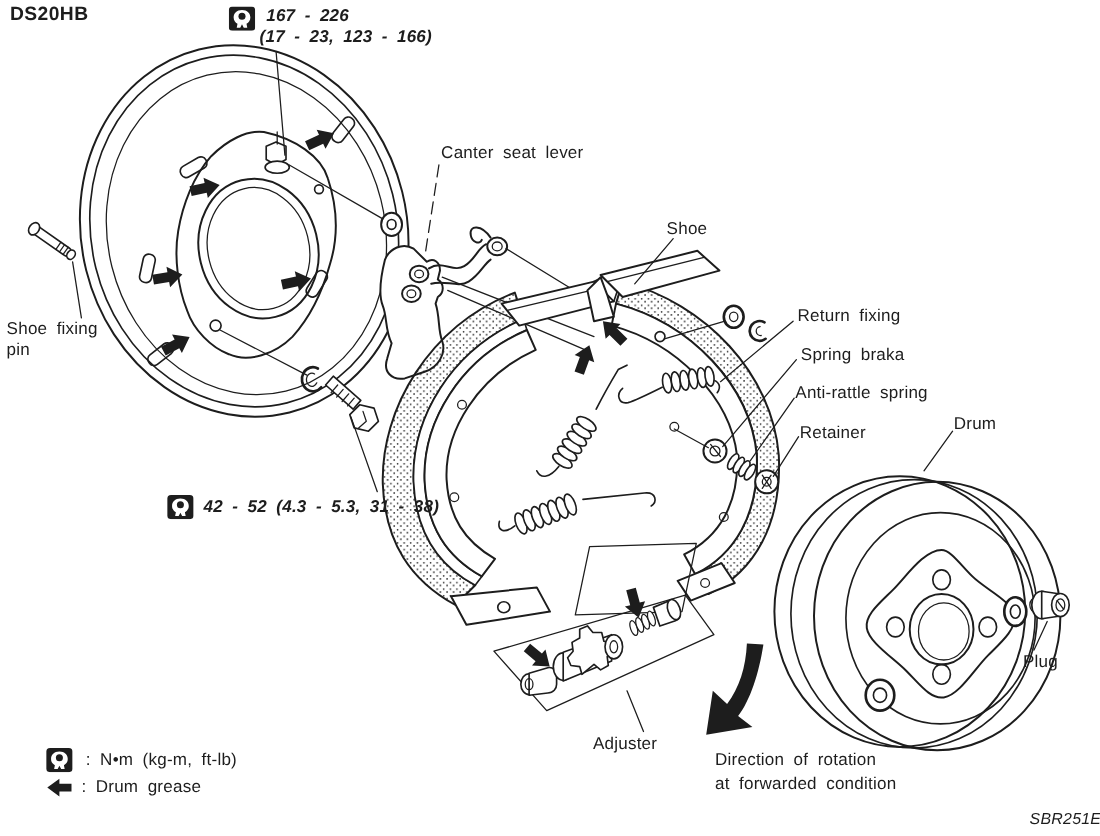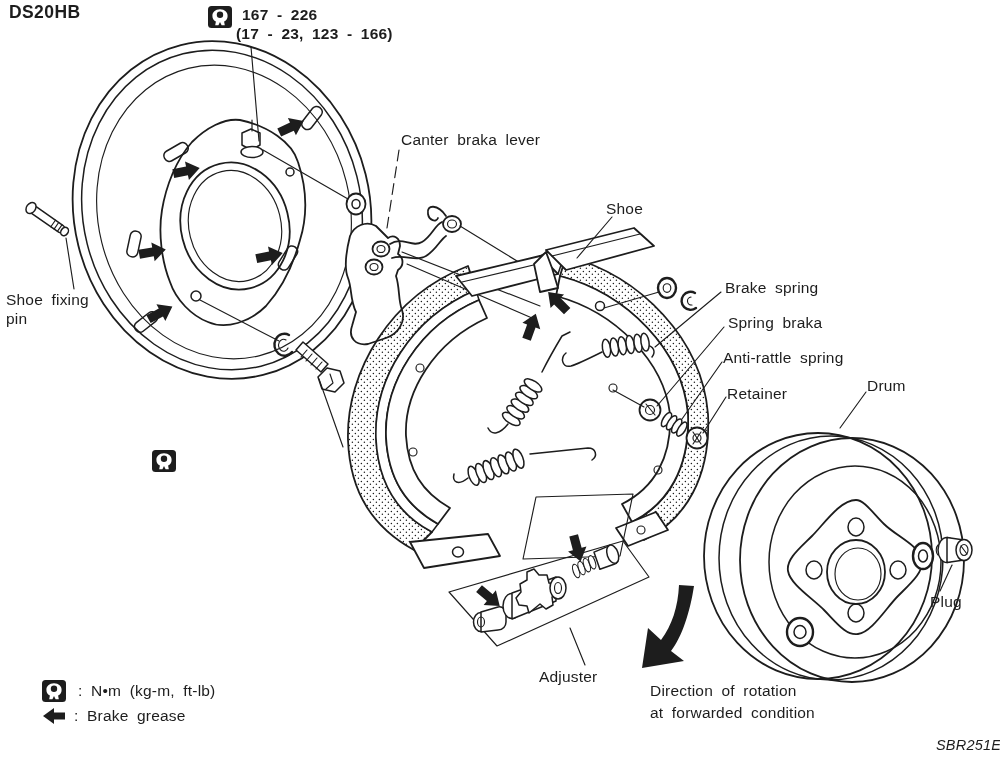--- a/index.html
+++ b/index.html
@@ -1,19 +1,19 @@
 <!DOCTYPE html>
 <html><head>
 <meta charset="utf-8">
 <style>
   html,body{margin:0;padding:0;background:#e8e8e8;}
   #page{position:relative;width:1000px;height:760px;background:#ffffff;overflow:hidden;
         font-family:"Liberation Sans", sans-serif;color:#1d1d1d;padding-left:21px;}
   .lbl{position:absolute;font-size:15.5px;line-height:18px;letter-spacing:.2px;word-spacing:4px;white-space:nowrap;}
-  .b{font-weight:700;}
+  .b{font-weight:700;font-style:italic;}
   .code{font-weight:700;font-size:17.5px;letter-spacing:.4px;}
   .fig{font-size:14.5px;font-style:italic;}
   .icon{position:absolute;}
   svg.art{position:absolute;left:0;top:0;}
   .ln{stroke:#1d1d1d;fill:none;stroke-linecap:round;stroke-linejoin:round;}
   .s1{stroke-width:1.15;}
   .s15{stroke-width:1.5;}
   .s2{stroke-width:1.8;}
   .s25{stroke-width:2.4;}
   .fw{fill:#ffffff;}
@@ -287,50 +287,51 @@
   <div class="lbl code" style="left:9px;top:3px">DS20HB</div>
 
   <svg class="icon" style="left:208px;top:6px" width="24" height="22" viewBox="0 0 24 22">
     <rect x="0" y="0" width="24" height="22" rx="3.5" fill="#1d1d1d"></rect>
     <path fill="#ffffff" d="M12 3.2 c4.8 0 7.6 3 7.6 6.7 0 2.7-1.5 4.7-3.5 5.7 l0.7 3.6 h-3.2 l-1.6-3.1 -1.6 3.1 h-3.2 l0.7-3.6 c-2-1-3.5-3-3.5-5.7 0-3.7 2.8-6.7 7.6-6.7 z"></path>
     <circle cx="12" cy="8.8" r="3.2" fill="#1d1d1d"></circle>
   </svg>
   <div class="lbl b" style="left:242px;top:6px">167 - 226</div>
   <div class="lbl b" style="left:236px;top:25px">(17 - 23, 123 - 166)</div>
 
-  <div class="lbl" style="left:401px;top:131px">Canter braka lever</div>
+  <div class="lbl" style="left:401px;top:131px">Canter seat lever</div>
   <div class="lbl" style="left:606px;top:200px">Shoe</div>
-  <div class="lbl" style="left:725px;top:279px">Brake spring</div>
+  <div class="lbl" style="left:725px;top:279px">Return fixing</div>
   <div class="lbl" style="left:728px;top:314px">Spring braka</div>
   <div class="lbl" style="left:723px;top:349px">Anti-rattle spring</div>
   <div class="lbl" style="left:727px;top:385px">Retainer</div>
   <div class="lbl" style="left:867px;top:377px">Drum</div>
   <div class="lbl" style="left:930px;top:593px">Plug</div>
 
   <div class="lbl" style="left:6px;top:291px">Shoe fixing</div>
   <div class="lbl" style="left:6px;top:310px">pin</div>
 
   <svg class="icon" style="left:152px;top:450px" width="24" height="22" viewBox="0 0 24 22">
     <rect x="0" y="0" width="24" height="22" rx="3.5" fill="#1d1d1d"></rect>
     <path fill="#ffffff" d="M12 3.2 c4.8 0 7.6 3 7.6 6.7 0 2.7-1.5 4.7-3.5 5.7 l0.7 3.6 h-3.2 l-1.6-3.1 -1.6 3.1 h-3.2 l0.7-3.6 c-2-1-3.5-3-3.5-5.7 0-3.7 2.8-6.7 7.6-6.7 z"></path>
     <circle cx="12" cy="8.8" r="3.2" fill="#1d1d1d"></circle>
   </svg>
+  <div class="lbl b" style="left:185px;top:452px">42 - 52 (4.3 - 5.3, 31 - 38)</div>
 
   <div class="lbl" style="left:539px;top:668px">Adjuster</div>
   <div class="lbl" style="left:650px;top:682px">Direction of rotation</div>
   <div class="lbl" style="left:650px;top:704px">at forwarded condition</div>
 
   <div>
     <svg class="icon" style="left:42px;top:680px" width="24" height="22" viewBox="0 0 24 22">
       <rect x="0" y="0" width="24" height="22" rx="3.5" fill="#1d1d1d"></rect>
       <path fill="#ffffff" d="M12 3.2 c4.8 0 7.6 3 7.6 6.7 0 2.7-1.5 4.7-3.5 5.7 l0.7 3.6 h-3.2 l-1.6-3.1 -1.6 3.1 h-3.2 l0.7-3.6 c-2-1-3.5-3-3.5-5.7 0-3.7 2.8-6.7 7.6-6.7 z"></path>
       <circle cx="12" cy="8.8" r="3.2" fill="#1d1d1d"></circle>
     </svg>
     <div class="lbl" style="left:78px;top:682px">: N•m (kg-m, ft-lb)</div>
     <svg class="icon" style="left:42px;top:707px" width="24" height="18" viewBox="0 0 24 18">
       <path fill="#1d1d1d" d="M1 9 L12 1 L12 5.5 L23 5.5 L23 12.5 L12 12.5 L12 17 Z"></path>
     </svg>
-    <div class="lbl" style="left:74px;top:707px">: Brake grease</div>
+    <div class="lbl" style="left:74px;top:707px">: Drum grease</div>
   </div>
 
   <div class="lbl fig" style="left:936px;top:736px">SBR251E</div>
 
 </div>
 
 </body></html>

